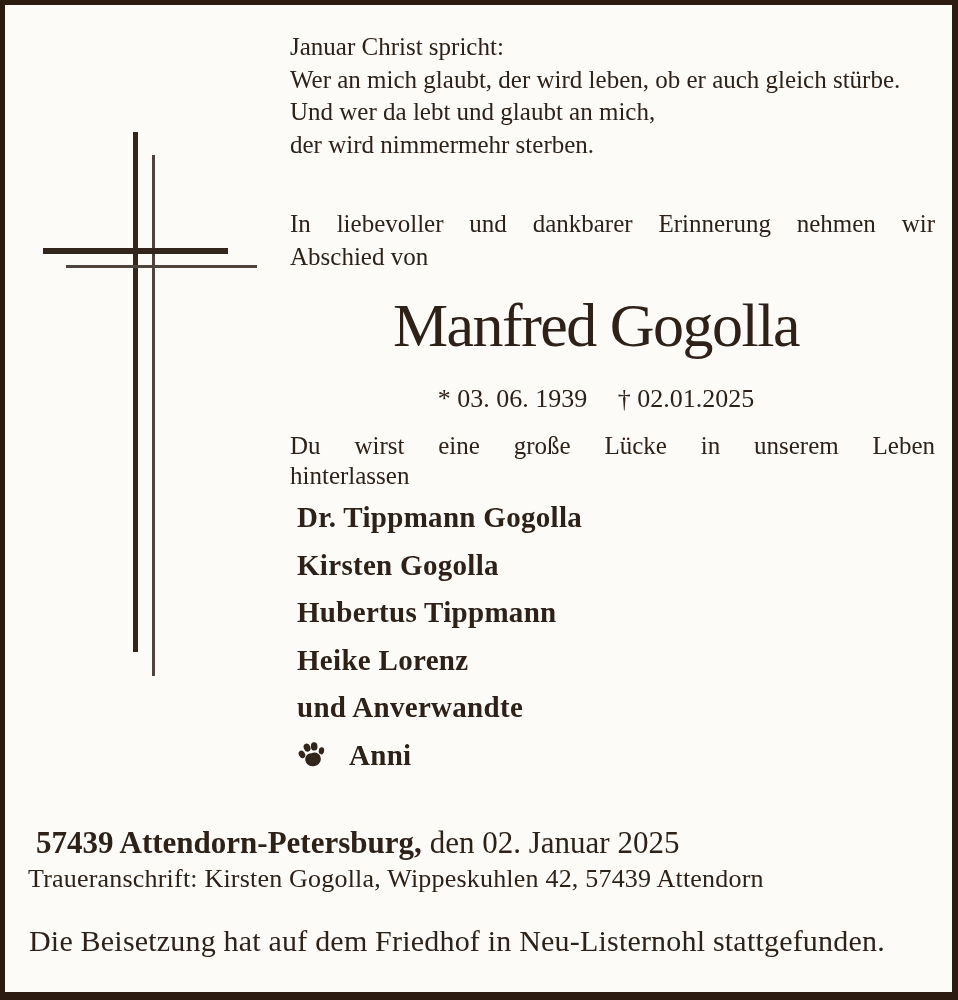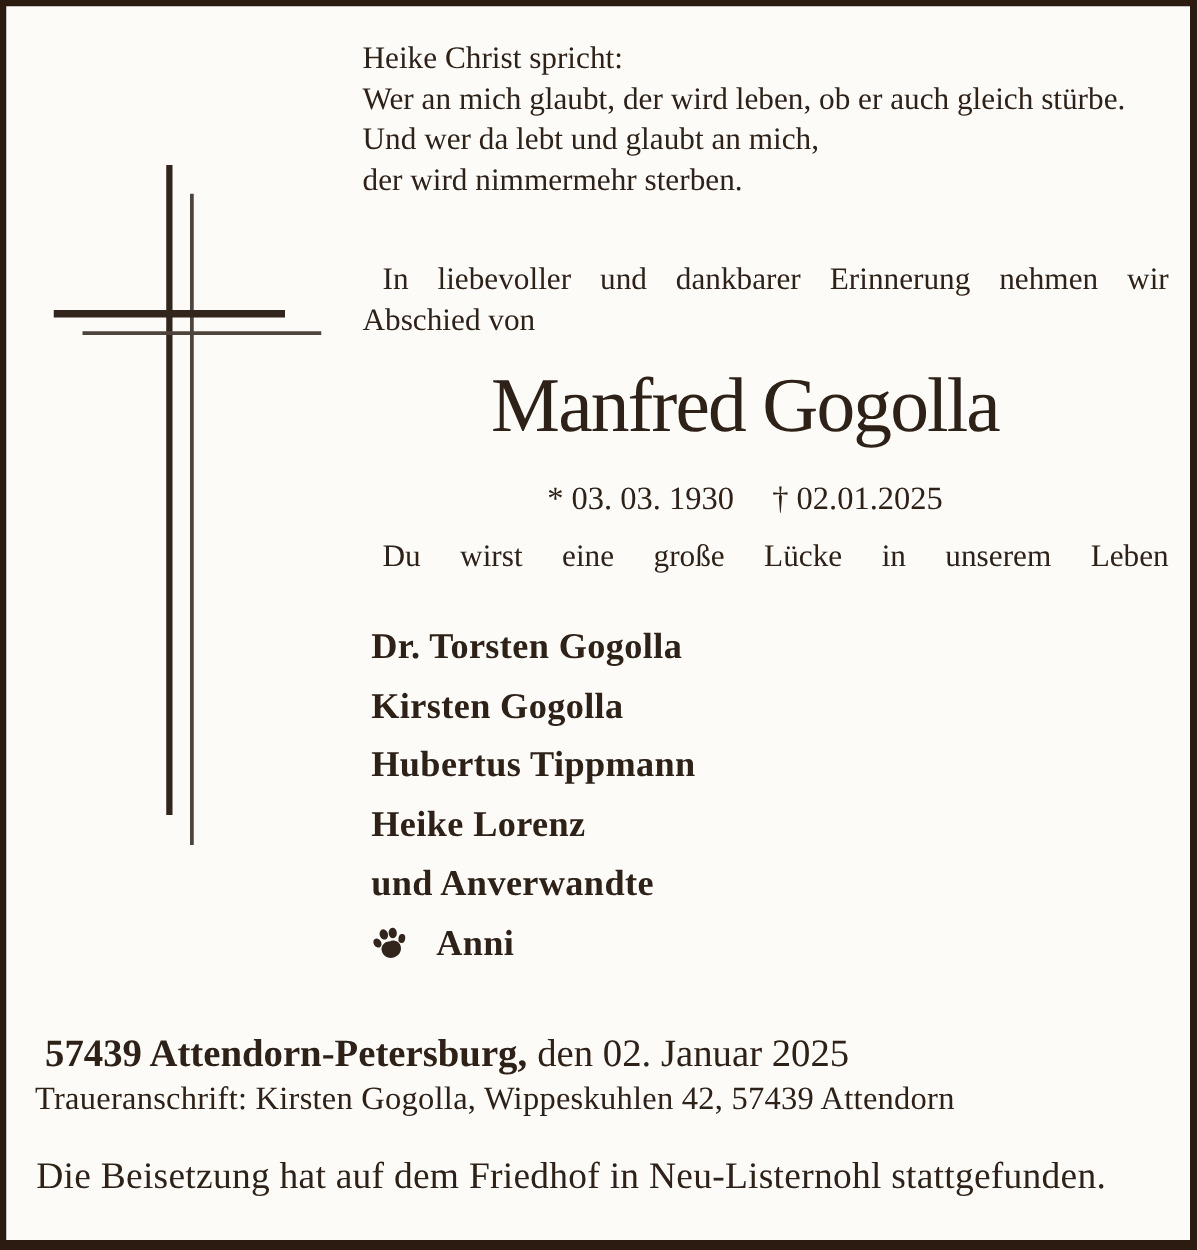--- a/index.html
+++ b/index.html
@@ -37,21 +37,21 @@
 
   
   .quote{
     position:absolute; left:290px; top:31px;
     font-size:25px; line-height:32.5px; white-space:nowrap;
   }
   .memorial{
     position:absolute; left:290px; top:207px; width:645px;
     font-size:25px; line-height:33px;
   }
-  .jline{ text-align:justify; text-align-last:justify;margin-left:16px; }
+  .jline{ text-align:justify; text-align-last:justify; }
   .title{
     position:absolute; left:290px; top:294px; width:612px;
     font-size:62px; font-weight:normal; line-height:62px;
     letter-spacing:-1.5px; text-align:center; white-space:nowrap;
   }
   .dates{
     position:absolute; left:290px; top:386px; width:612px;
     font-size:26px; line-height:26px; text-align:center; white-space:nowrap;
   }
   .dates .death{ margin-left:24px; }
@@ -91,48 +91,49 @@
   <div class="frame"></div>
 
   <div>
     <div class="bar v-thick"></div>
     <div class="bar v-thin"></div>
     <div class="bar h-thick"></div>
     <div class="bar h-thin"></div>
   </div>
 
   <div class="quote">
-    <div>Heike Christ spricht:</div>
+    <div>Januar Christ spricht:</div>
     <div>Wer an mich glaubt, der wird leben, ob er auch gleich stürbe.</div>
     <div>Und wer da lebt und glaubt an mich,</div>
     <div>der wird nimmermehr sterben.</div>
   </div>
 
   <div class="memorial">
     <div class="jline">In liebevoller und dankbarer Erinnerung nehmen wir</div>
     <div>Abschied von</div>
   </div>
 
   <div class="title">Manfred Gogolla</div>
 
   <div class="dates">
     <span>*</span>
-    <span>03. 03. 1930</span>
+    <span>03. 06. 1939</span>
     <span class="death">
       <span>†</span>
       <span>02.01.2025</span>
     </span>
   </div>
 
   <div class="farewell">
     <div class="jline">Du wirst eine große Lücke in unserem Leben</div>
+    <div>hinterlassen</div>
   </div>
 
   <div class="names">
-    <div>Dr. Torsten Gogolla</div>
+    <div>Dr. Tippmann Gogolla</div>
     <div>Kirsten Gogolla</div>
     <div>Hubertus Tippmann</div>
     <div>Heike Lorenz</div>
     <div>und Anverwandte</div>
     <div class="pet-row">
       <svg class="paw" viewBox="0 0 100 100" xmlns="http://www.w3.org/2000/svg">
         <g fill="#32251c">
           <ellipse cx="18" cy="40" rx="10" ry="13" transform="rotate(-18 18 40)"></ellipse>
           <ellipse cx="40" cy="22" rx="11" ry="14" transform="rotate(-6 40 22)"></ellipse>
           <ellipse cx="64" cy="24" rx="11" ry="14" transform="rotate(10 64 24)"></ellipse>

